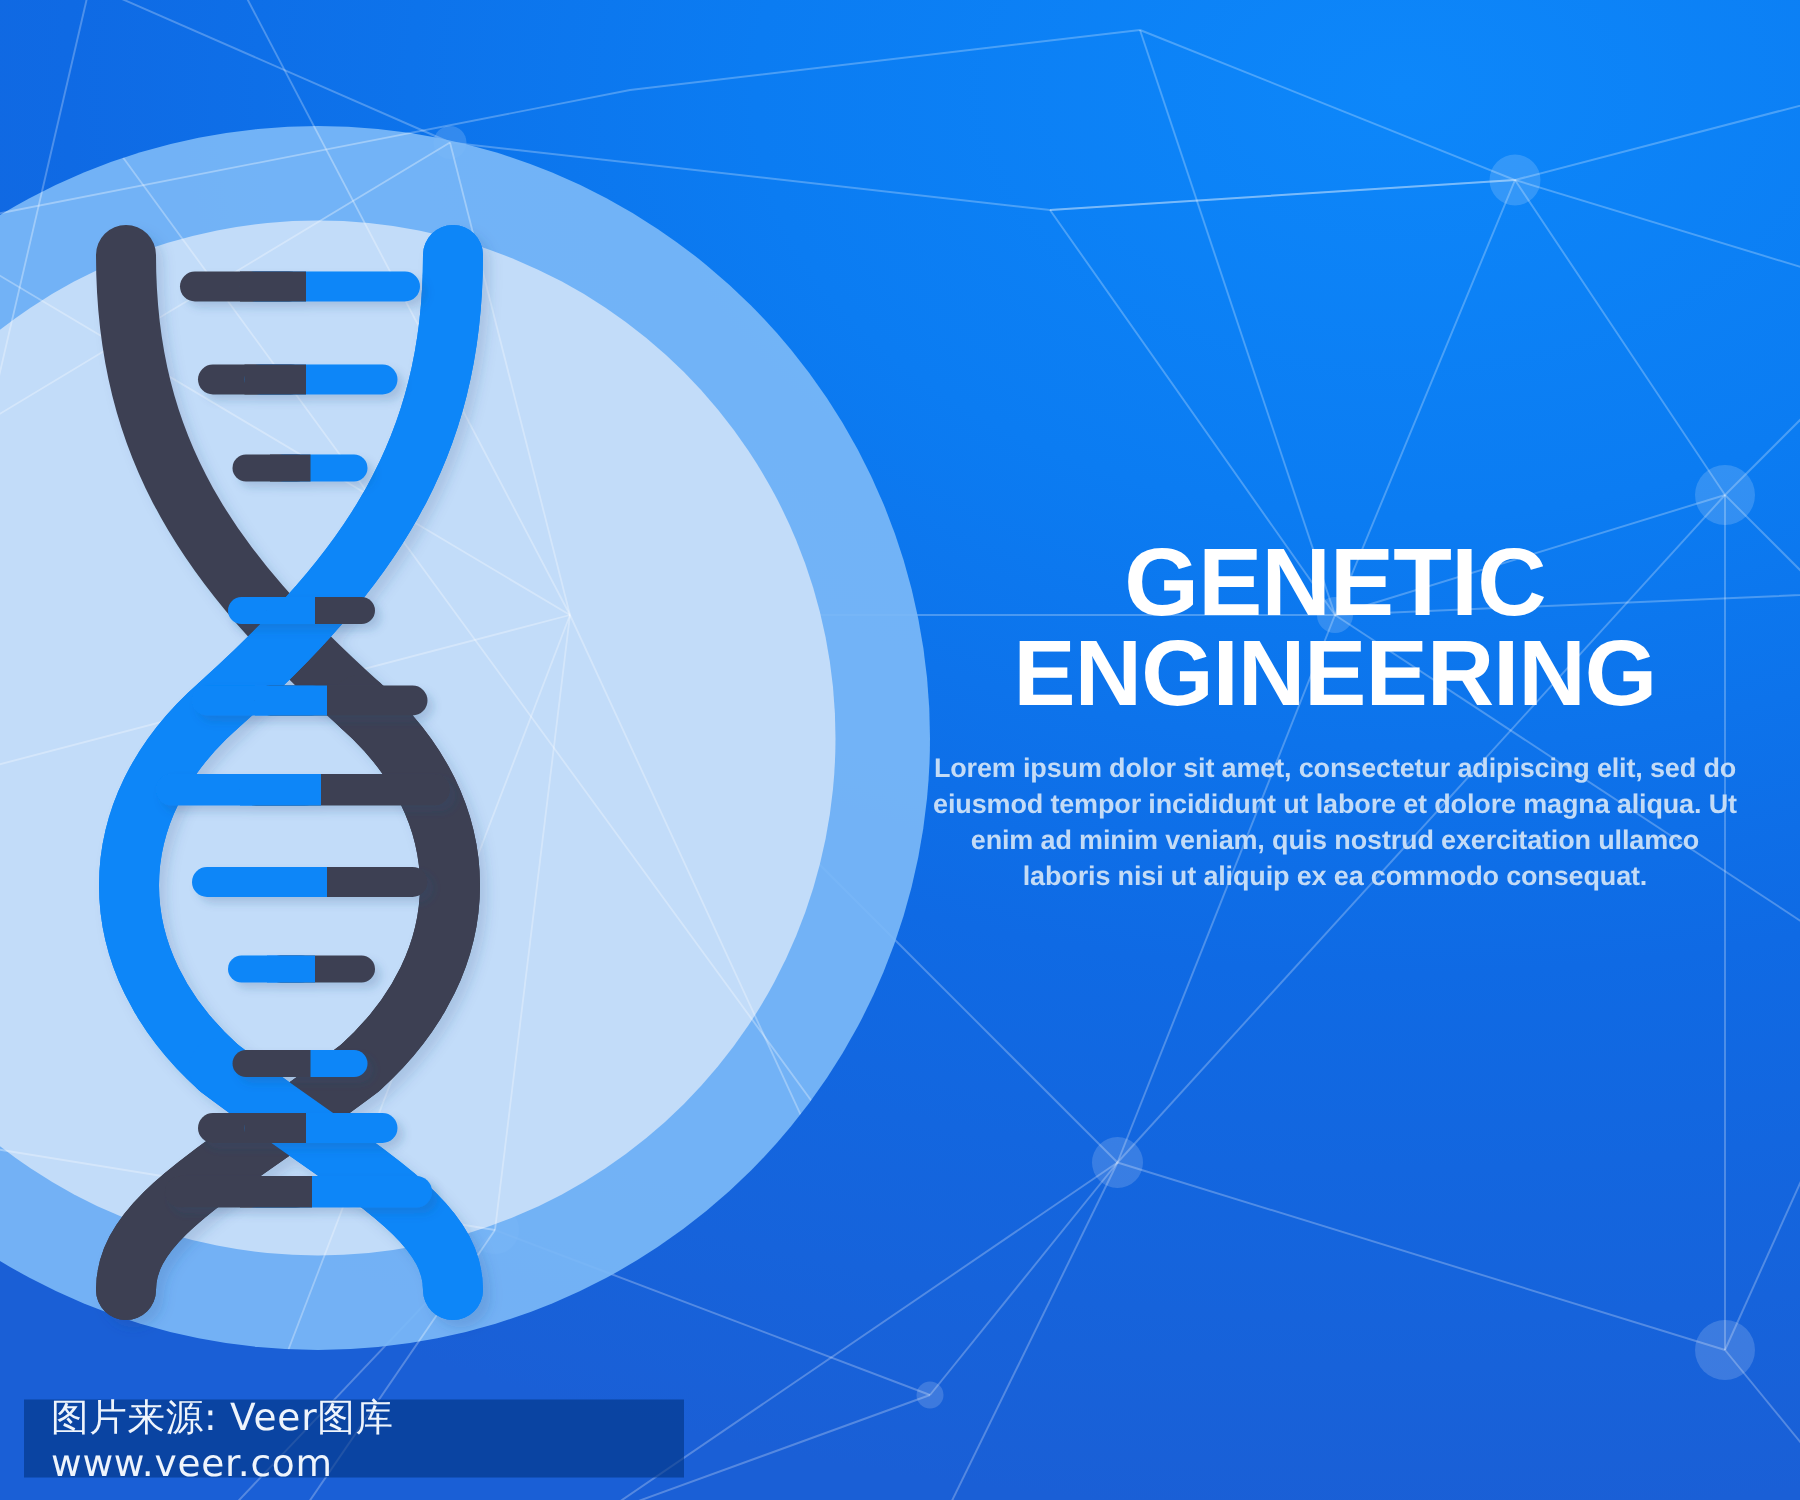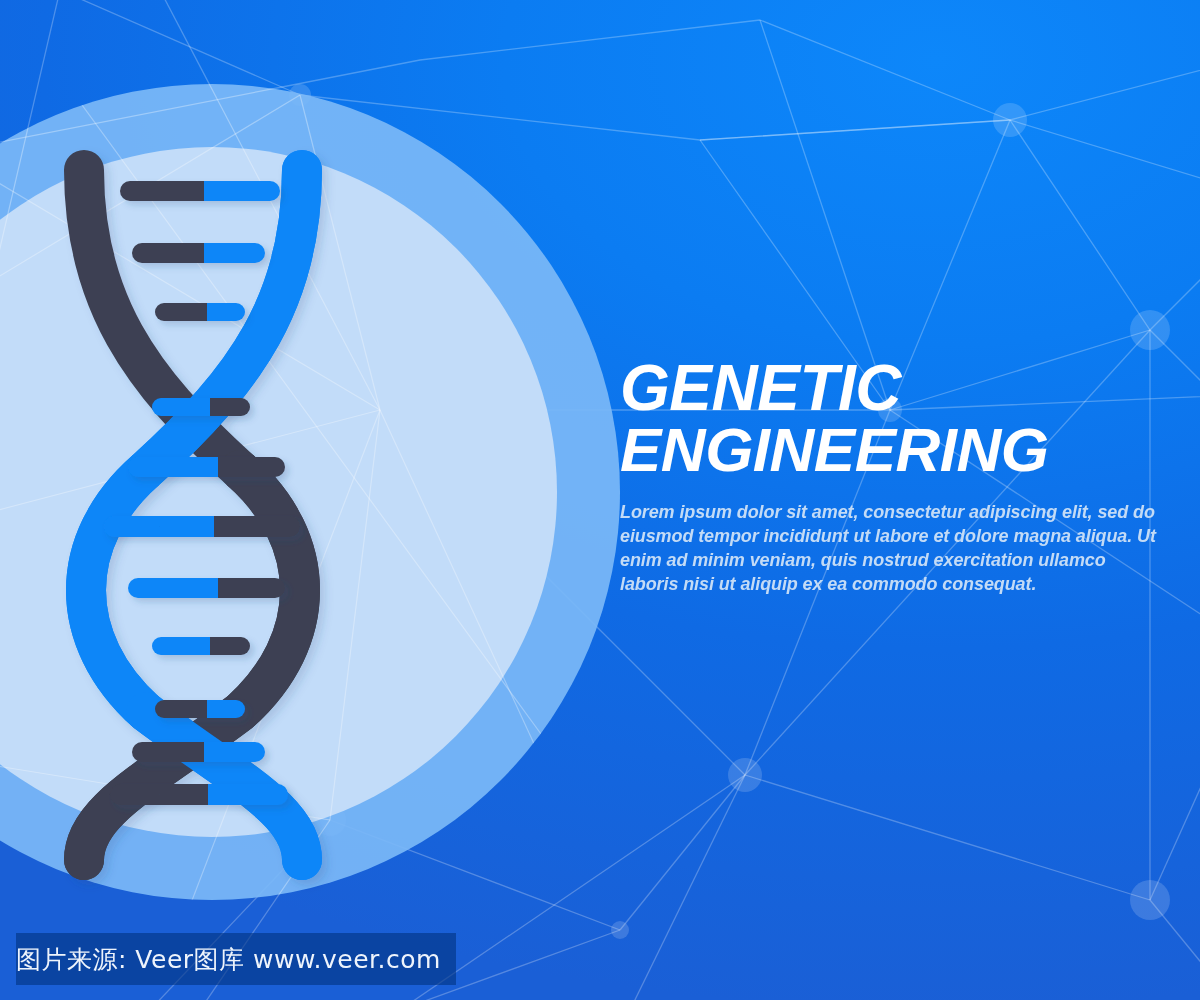--- a/index.html
+++ b/index.html
@@ -7,42 +7,41 @@
     position:relative;width:1200px;height:1000px;overflow:hidden;
     font-family:"Liberation Sans","DejaVu Sans",sans-serif;
     background:
       radial-gradient(120% 95% at 78% 6%, #0d87fa 0%, #0b7cf2 30%, #0f6ae4 62%, #1a5fd6 100%);
   }
   .svgfull{position:absolute;left:0;top:0;width:1200px;height:1000px;display:block;}
 
   
   #copy{
     position:absolute;left:620px;top:336px;width:540px;
-    text-align:left;
-    font-style:italic;
+    text-align:center;
   }
   #title{
     color:#ffffff;font-weight:bold;line-height:0.97;
     letter-spacing:-0.5px;
   }
   #title .l1{display:block;font-size:64px;}
   #title .l2{display:block;font-size:62px;}
   #body{
     margin-top:18px;color:#c3dbf6;font-weight:bold;
     font-size:18px;line-height:1.33;letter-spacing:-0.1px;
   }
 
   
   #watermark{
     position:absolute;left:16px;top:933px;width:440px;height:52px;
     background:rgba(2,52,130,0.62);
     display:flex;align-items:center;
   }
   #watermark span{
-    color:#eef4fc;font-size:25px;letter-spacing:0.5px;
+    color:#eef4fc;font-size:25px;padding-left:18px;letter-spacing:0.5px;
     font-family:"DejaVu Sans","Liberation Sans",sans-serif;
   }
 </style>
 </head>
 <body>
 
 <div id="stage">
 
   <svg class="svgfull" viewBox="0 0 1200 1000" preserveAspectRatio="none">
     <g stroke="#ffffff" stroke-opacity="0.26" stroke-width="1.3" fill="none">

